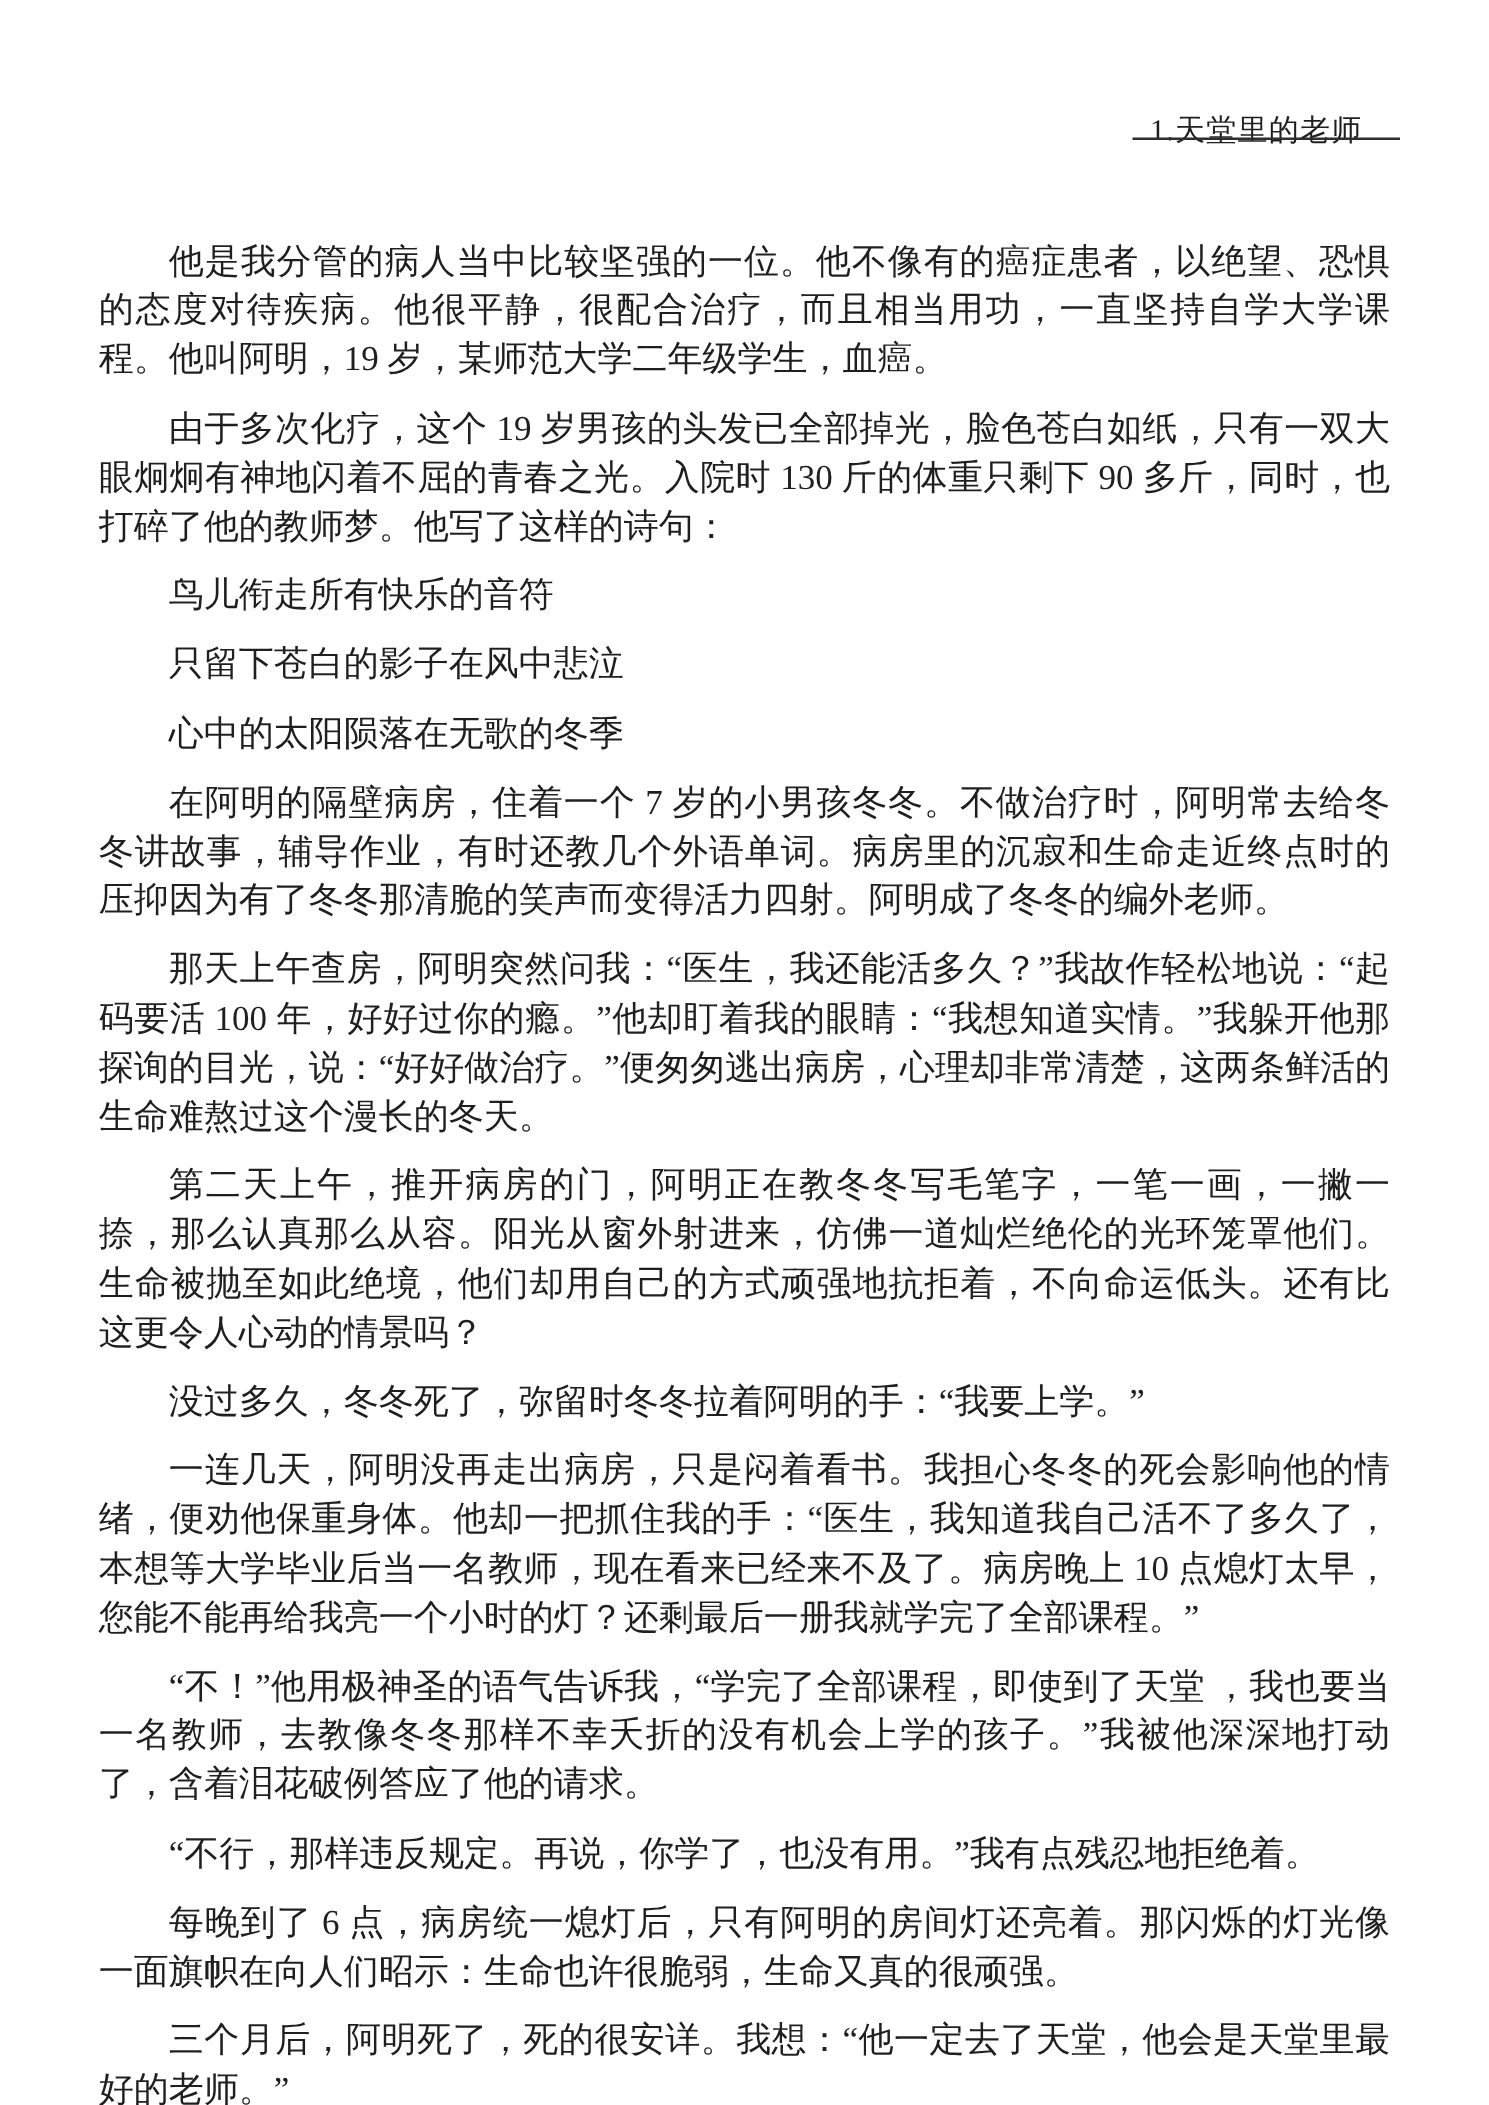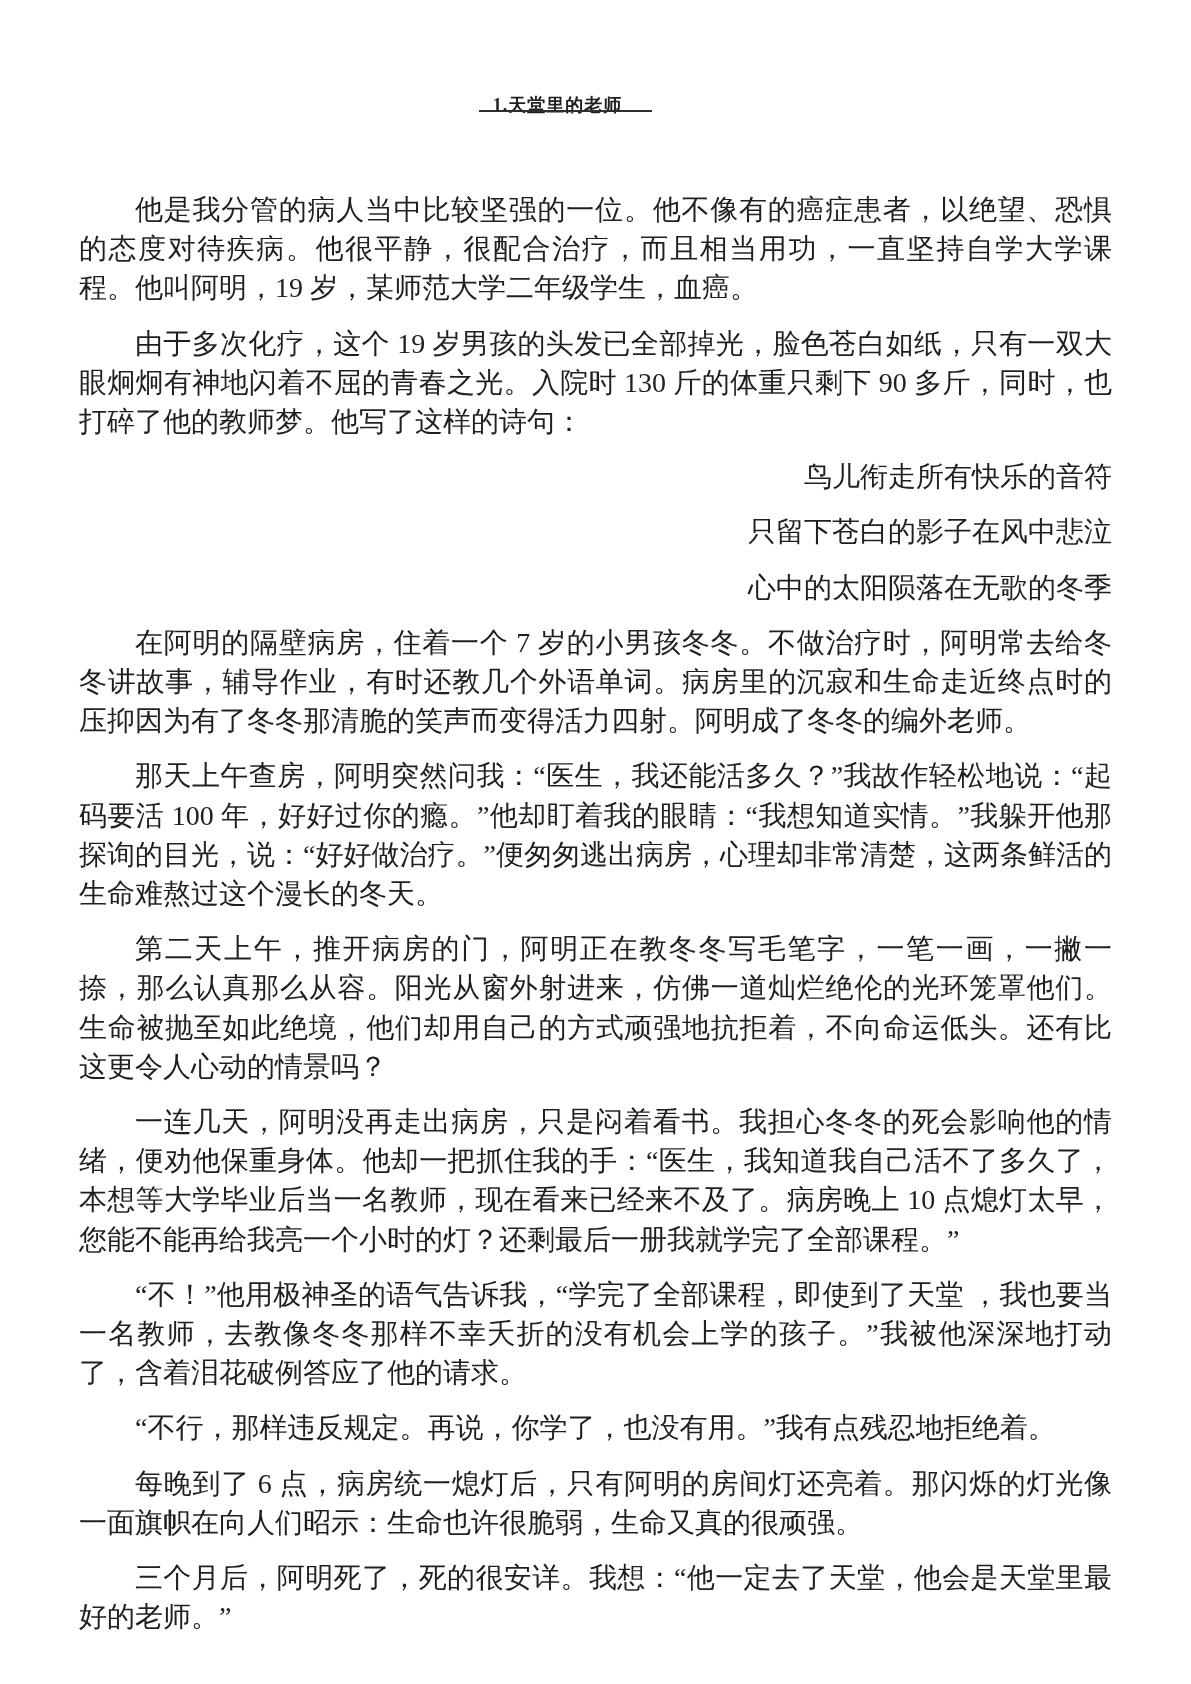--- a/index.html
+++ b/index.html
@@ -13,24 +13,24 @@
     width: 1191px;
     height: 1684px;
     background: #ffffff;
     padding: 64px 63px 0 63px;
     overflow: hidden;
     font-family: "Liberation Serif", "DejaVu Serif", serif;
     color: #1f1f1f;
   }
   .title-wrap {
     margin: 24px 0 0 0;
-    text-align: center;
-    font-size: 18px;
+    text-align: right;
+    font-size: 24px;
     line-height: 34px;
-    font-weight: bold;
+    font-weight: normal;
   }
   .title {
     position: relative;
     display: inline-block;
     left: -38px;
     letter-spacing: 1px;
   }
   
   .title::after {
     content: "";
@@ -47,41 +47,42 @@
     line-height: 39.2px;
     text-align: justify;
     text-justify: inter-ideograph;
   }
   .content p {
     margin: 16px;
     padding: 0;
     text-indent: 2em;
   }
   .content p.verse {
-    text-align: right;
+    text-align: left;
   }
 </style>
 </head>
 <body>
 
 <div class="page">
 
   <h1 class="title-wrap">
     <span class="title">1.天堂里的老师</span>
   </h1>
 
   <div class="content">
     <p>他是我分管的病人当中比较坚强的一位。他不像有的癌症患者，以绝望、恐惧的态度对待疾病。他很平静，很配合治疗，而且相当用功，一直坚持自学大学课程。他叫阿明，19 岁，某师范大学二年级学生，血癌。</p>
     <p>由于多次化疗，这个 19 岁男孩的头发已全部掉光，脸色苍白如纸，只有一双大眼炯炯有神地闪着不屈的青春之光。入院时 130 斤的体重只剩下 90 多斤，同时，也打碎了他的教师梦。他写了这样的诗句：</p>
     <p class="verse">鸟儿衔走所有快乐的音符</p>
     <p class="verse">只留下苍白的影子在风中悲泣</p>
     <p class="verse">心中的太阳陨落在无歌的冬季</p>
     <p>在阿明的隔壁病房，住着一个 7 岁的小男孩冬冬。不做治疗时，阿明常去给冬冬讲故事，辅导作业，有时还教几个外语单词。病房里的沉寂和生命走近终点时的压抑因为有了冬冬那清脆的笑声而变得活力四射。阿明成了冬冬的编外老师。</p>
     <p>那天上午查房，阿明突然问我：“医生，我还能活多久？”我故作轻松地说：“起码要活 100 年，好好过你的瘾。”他却盯着我的眼睛：“我想知道实情。”我躲开他那探询的目光，说：“好好做治疗。”便匆匆逃出病房，心理却非常清楚，这两条鲜活的生命难熬过这个漫长的冬天。</p>
     <p>第二天上午，推开病房的门，阿明正在教冬冬写毛笔字，一笔一画，一撇一捺，那么认真那么从容。阳光从窗外射进来，仿佛一道灿烂绝伦的光环笼罩他们。生命被抛至如此绝境，他们却用自己的方式顽强地抗拒着，不向命运低头。还有比这更令人心动的情景吗？</p>
+    <p>没过多久，冬冬死了，弥留时冬冬拉着阿明的手：“我要上学。”</p>
     <p>一连几天，阿明没再走出病房，只是闷着看书。我担心冬冬的死会影响他的情绪，便劝他保重身体。他却一把抓住我的手：“医生，我知道我自己活不了多久了，本想等大学毕业后当一名教师，现在看来已经来不及了。病房晚上 10 点熄灯太早，您能不能再给我亮一个小时的灯？还剩最后一册我就学完了全部课程。”</p>
     <p>“不！”他用极神圣的语气告诉我，“学完了全部课程，即使到了天堂 ，我也要当一名教师，去教像冬冬那样不幸夭折的没有机会上学的孩子。”我被他深深地打动了，含着泪花破例答应了他的请求。</p>
     <p>“不行，那样违反规定。再说，你学了，也没有用。”我有点残忍地拒绝着。</p>
     <p>每晚到了 6 点，病房统一熄灯后，只有阿明的房间灯还亮着。那闪烁的灯光像一面旗帜在向人们昭示：生命也许很脆弱，生命又真的很顽强。</p>
     <p>三个月后，阿明死了，死的很安详。我想：“他一定去了天堂，他会是天堂里最好的老师。”</p>
   </div>
 
 </div>
 
 </body></html>

